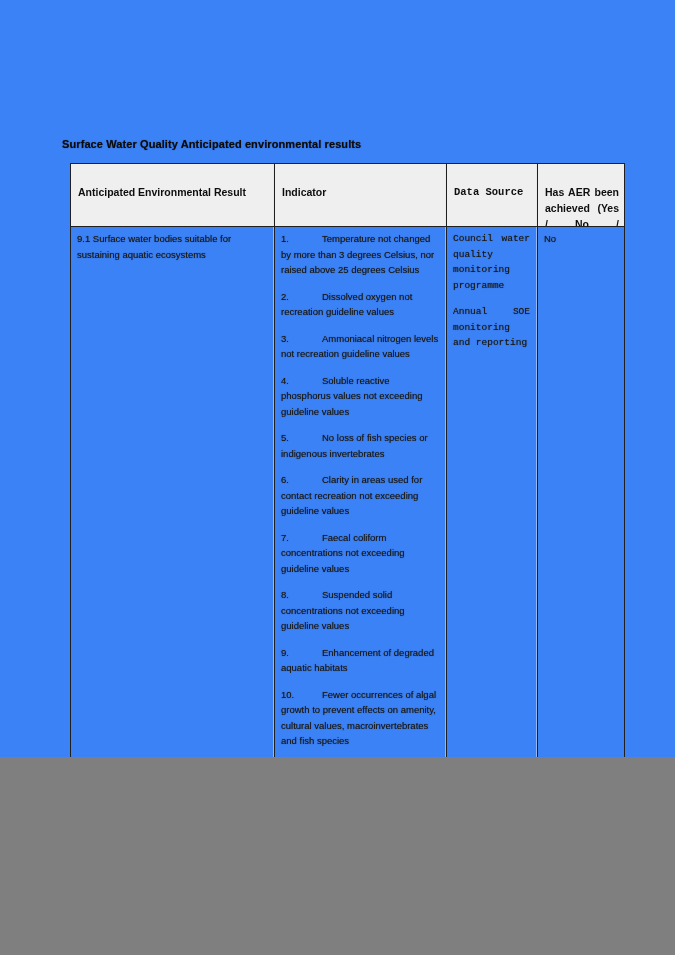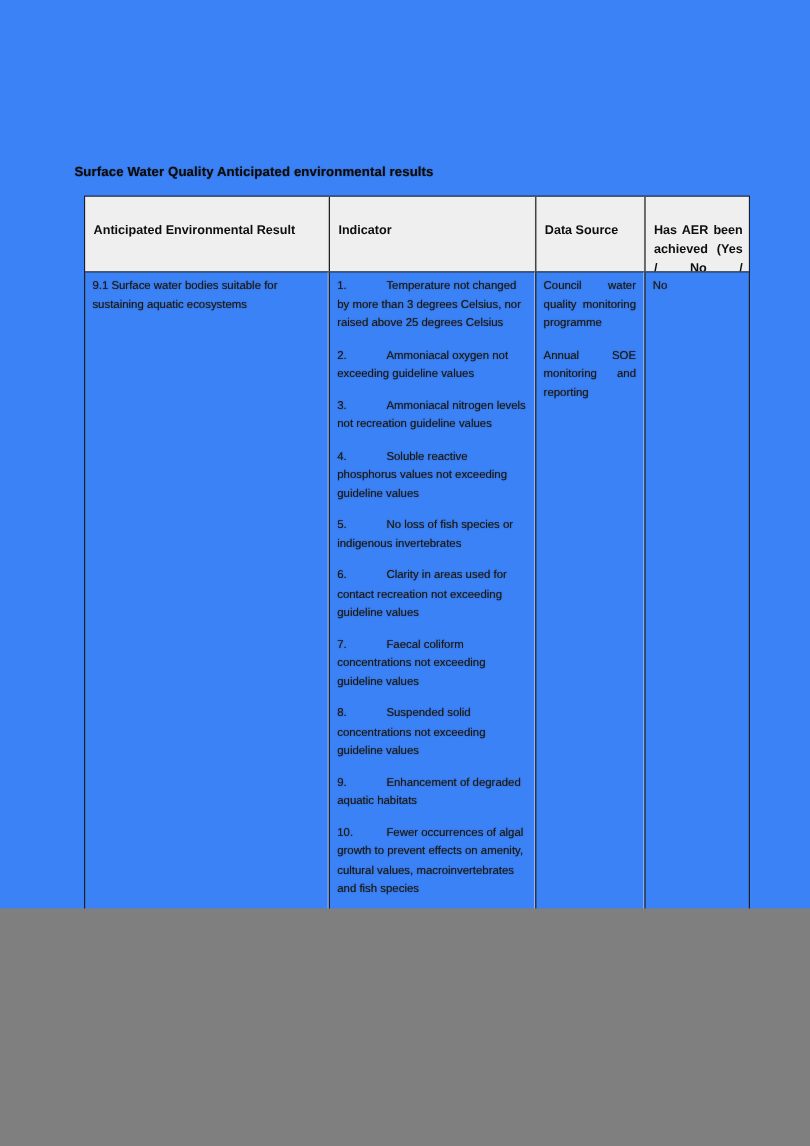--- a/index.html
+++ b/index.html
@@ -46,21 +46,21 @@
     box-shadow: inset 0 -1px 0 rgba(255,255,255,0.45);
   }
   .cell {
     box-sizing: border-box;
     overflow: hidden;
   }
   .cell + .cell { border-left: 1px solid #1f1f1f; }
   .cell:not(:last-child) { border-right: 1px solid rgba(230,230,230,0.55); }
   .c1 { width: 203px; }
   .c2 { width: 172px; }
-  .c3 { width: 91px; }
+  .c3 { width: 91px; font-family: Liberation Mono, monospace; }
   .c4 { width: 87px; }
   .row-header .cell {
     background: #efefef;
     font-weight: bold;
     font-size: 10.5px;
     line-height: 16px;
     color: #0e0e0e;
     padding: 20px 5px 0 7px;
   }
   .row-header .c4 { text-align: justify; }
@@ -105,21 +105,21 @@
     </div>
 
     <div class="row row-body">
 
       <div class="cell c1">
         <p>9.1 Surface water bodies suitable for sustaining aquatic ecosystems</p>
       </div>
 
       <div class="cell c2">
         <p class="ind"><span class="num">1.</span><span>Temperature not changed by more than 3 degrees Celsius, nor raised above 25 degrees Celsius</span></p>
-        <p class="ind"><span class="num">2.</span><span>Ammoniacal oxygen not exceeding guideline values</span></p>
+        <p class="ind"><span class="num">2.</span><span>Dissolved oxygen not recreation guideline values</span></p>
         <p class="ind"><span class="num">3.</span><span>Ammoniacal nitrogen levels not recreation guideline values</span></p>
         <p class="ind"><span class="num">4.</span><span>Soluble reactive phosphorus values not exceeding guideline values</span></p>
         <p class="ind"><span class="num">5.</span><span>No loss of fish species or indigenous invertebrates</span></p>
         <p class="ind"><span class="num">6.</span><span>Clarity in areas used for contact recreation not exceeding guideline values</span></p>
         <p class="ind"><span class="num">7.</span><span>Faecal coliform concentrations not exceeding guideline values</span></p>
         <p class="ind"><span class="num">8.</span><span>Suspended solid concentrations not exceeding guideline values</span></p>
         <p class="ind"><span class="num">9.</span><span>Enhancement of degraded aquatic habitats</span></p>
         <p class="ind"><span class="num">10.</span><span>Fewer occurrences of algal growth to prevent effects on amenity, cultural values, macroinvertebrates and fish species</span></p>
       </div>
 

